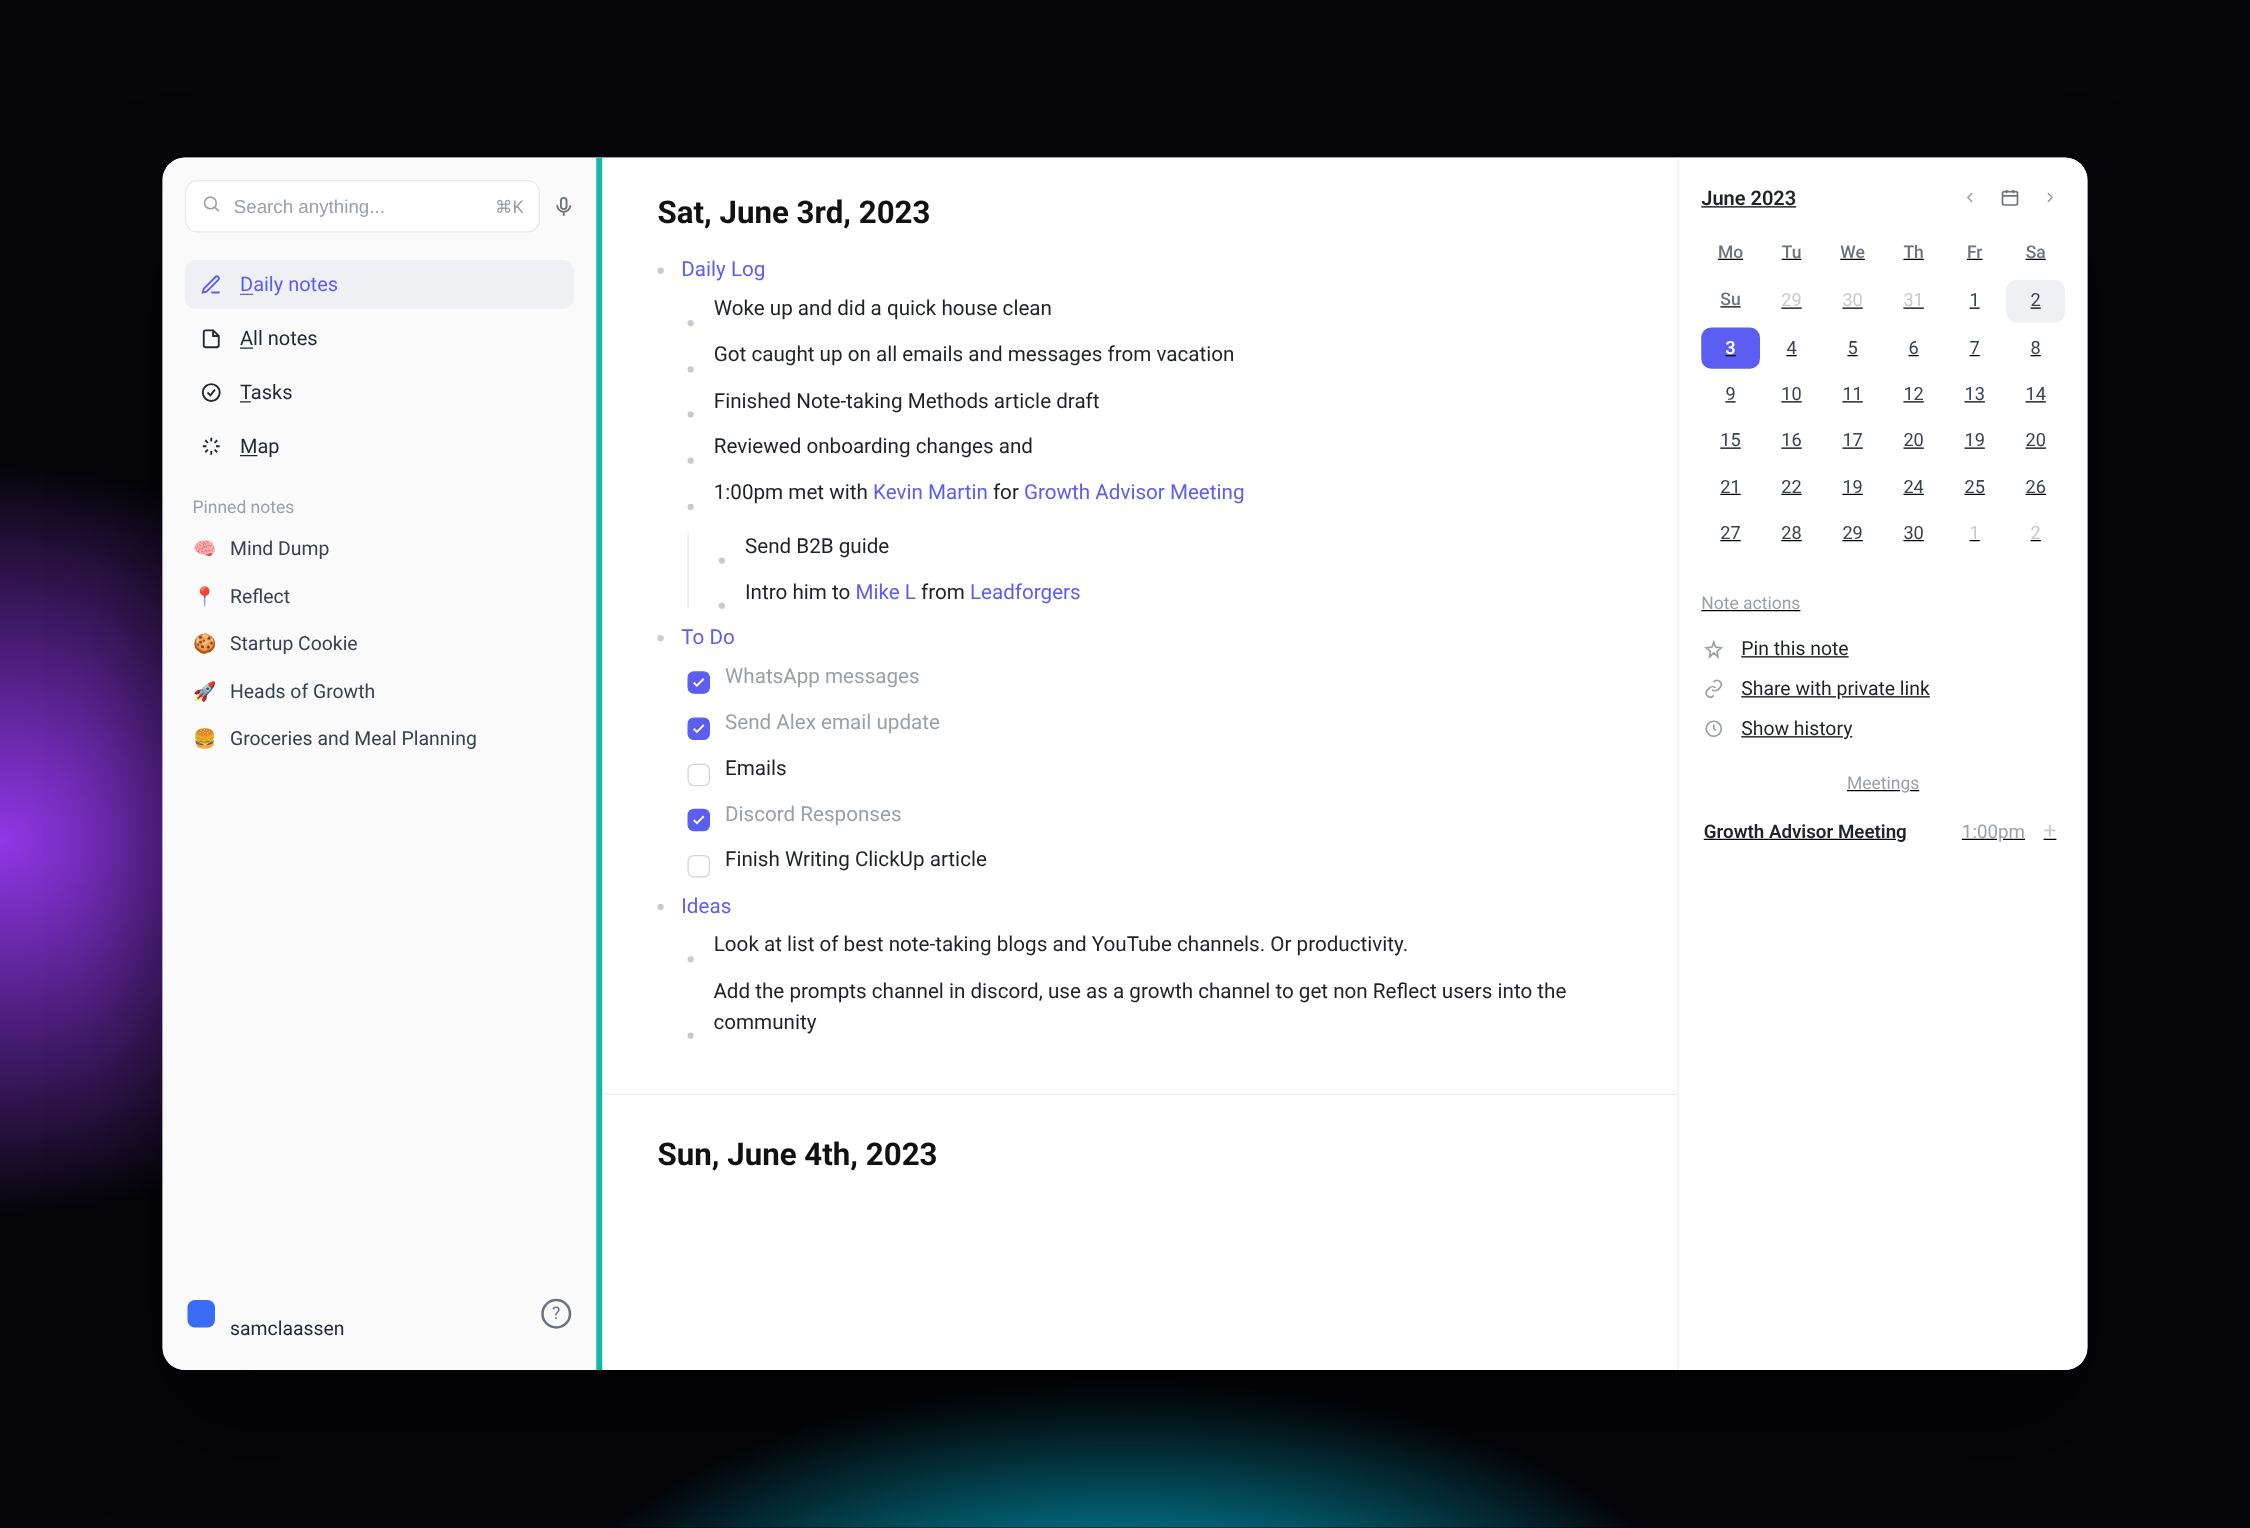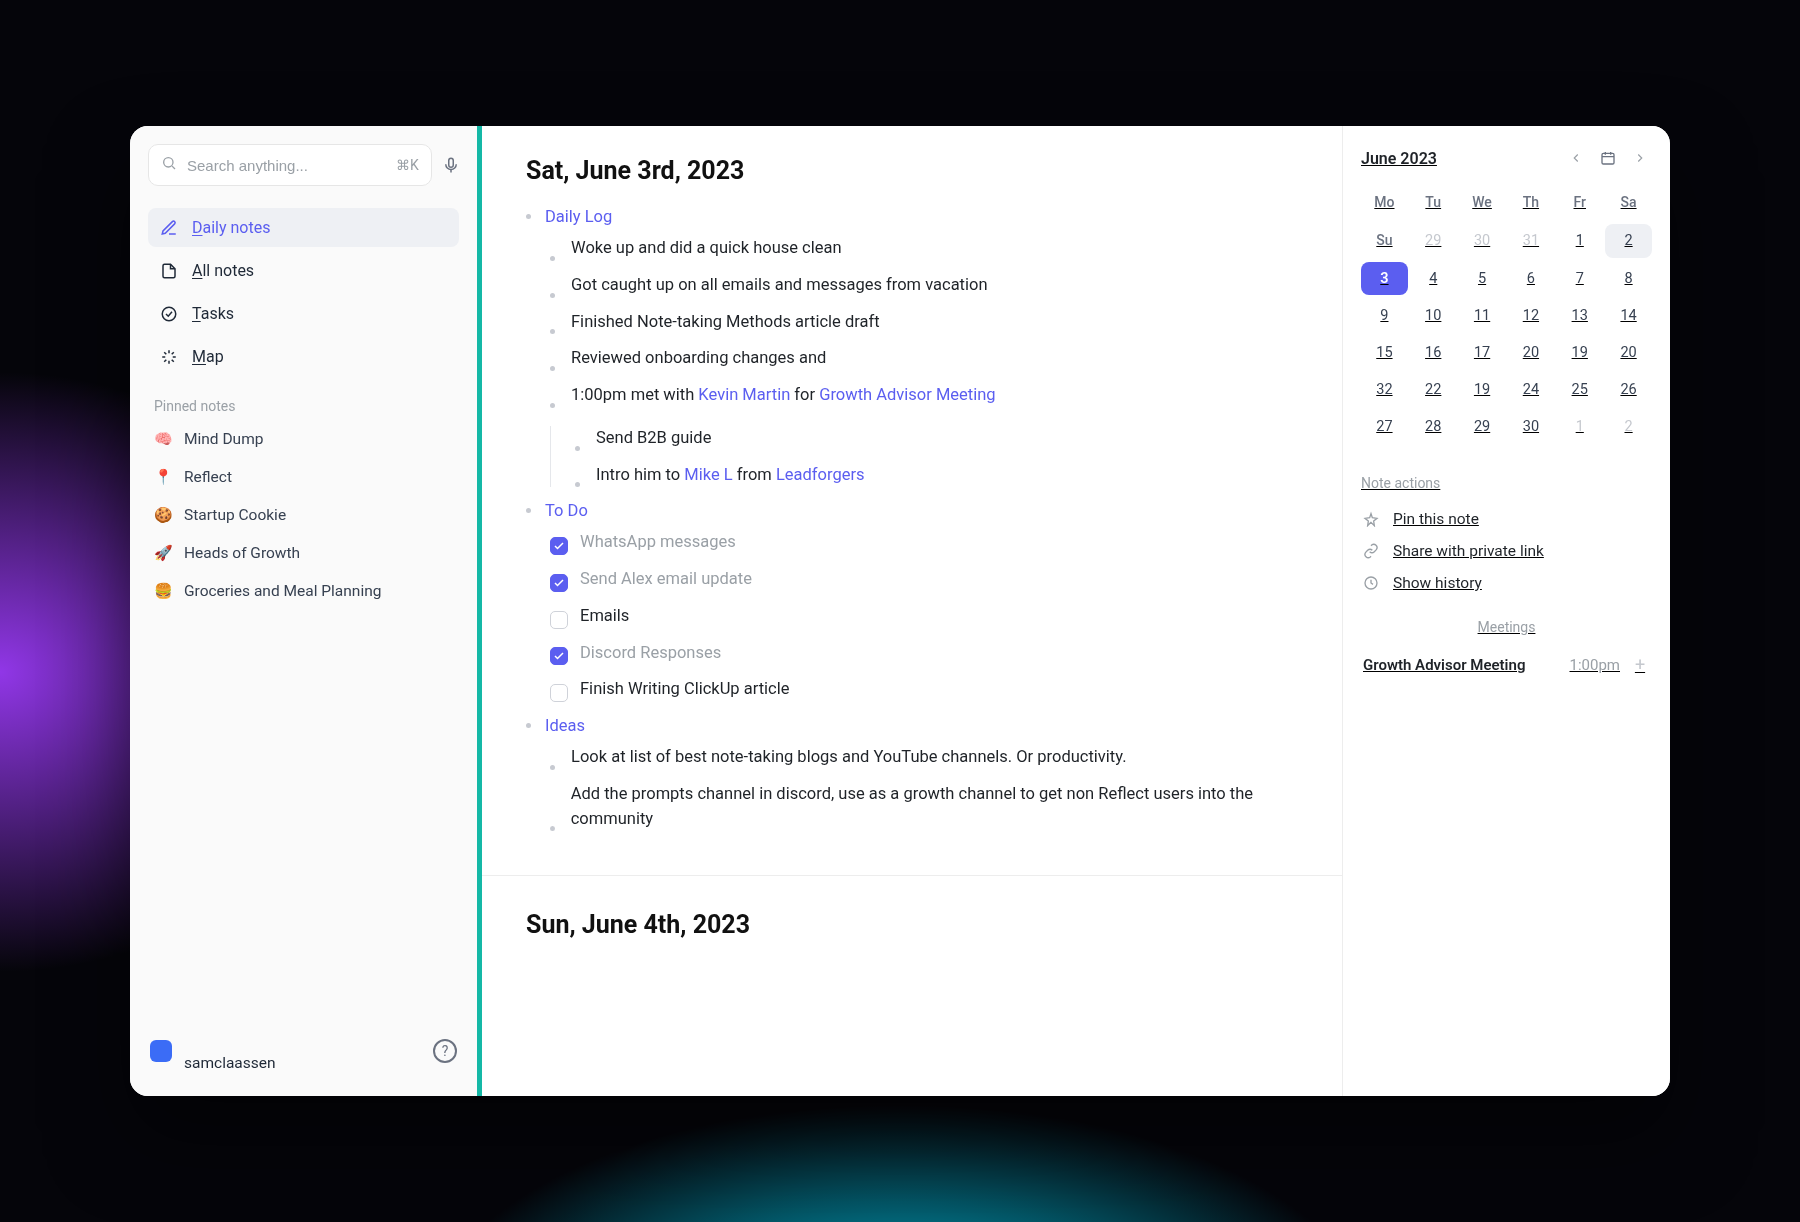--- a/index.html
+++ b/index.html
@@ -376,21 +376,21 @@
         <div class="day">11</div>
         <div class="day">12</div>
         <div class="day">13</div>
         <div class="day">14</div>
         <div class="day">15</div>
         <div class="day">16</div>
         <div class="day">17</div>
         <div class="day">20</div>
         <div class="day">19</div>
         <div class="day">20</div>
-        <div class="day">32</div>
+        <div class="day">21</div>
         <div class="day">22</div>
         <div class="day">19</div>
         <div class="day">24</div>
         <div class="day">25</div>
         <div class="day">26</div>
         <div class="day">27</div>
         <div class="day">28</div>
         <div class="day">29</div>
         <div class="day">30</div>
         <div class="day muted">1</div>

